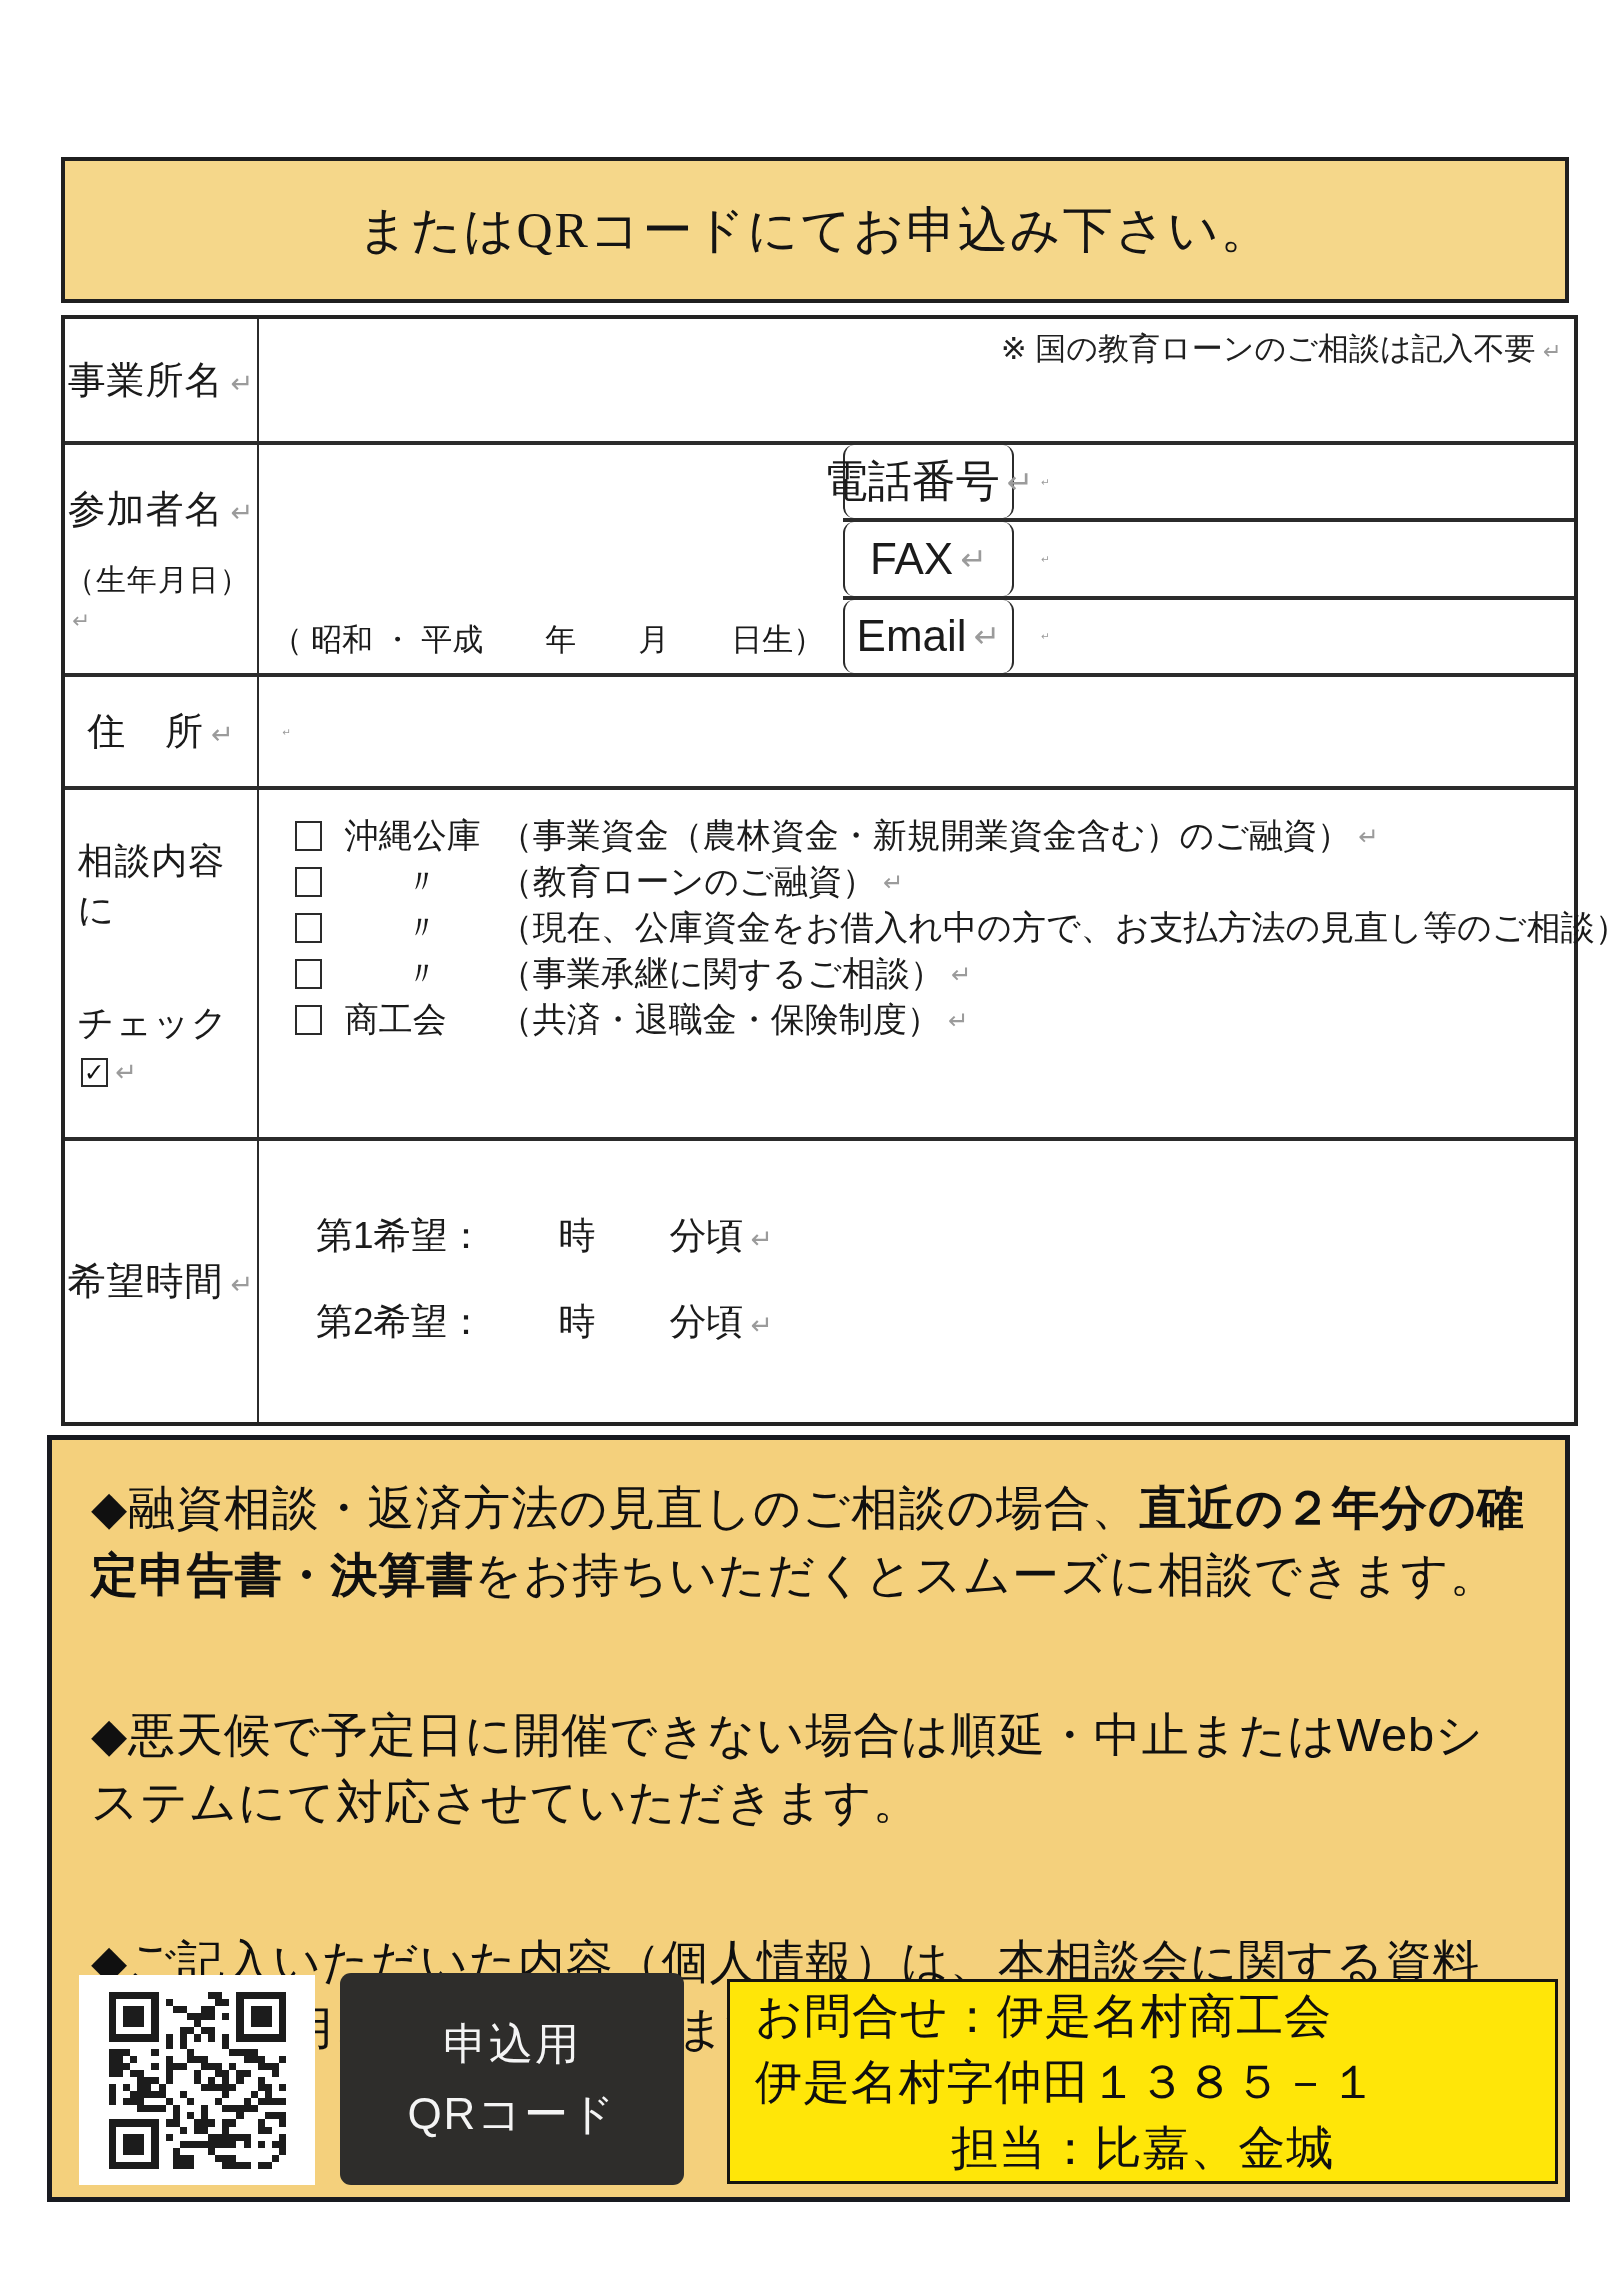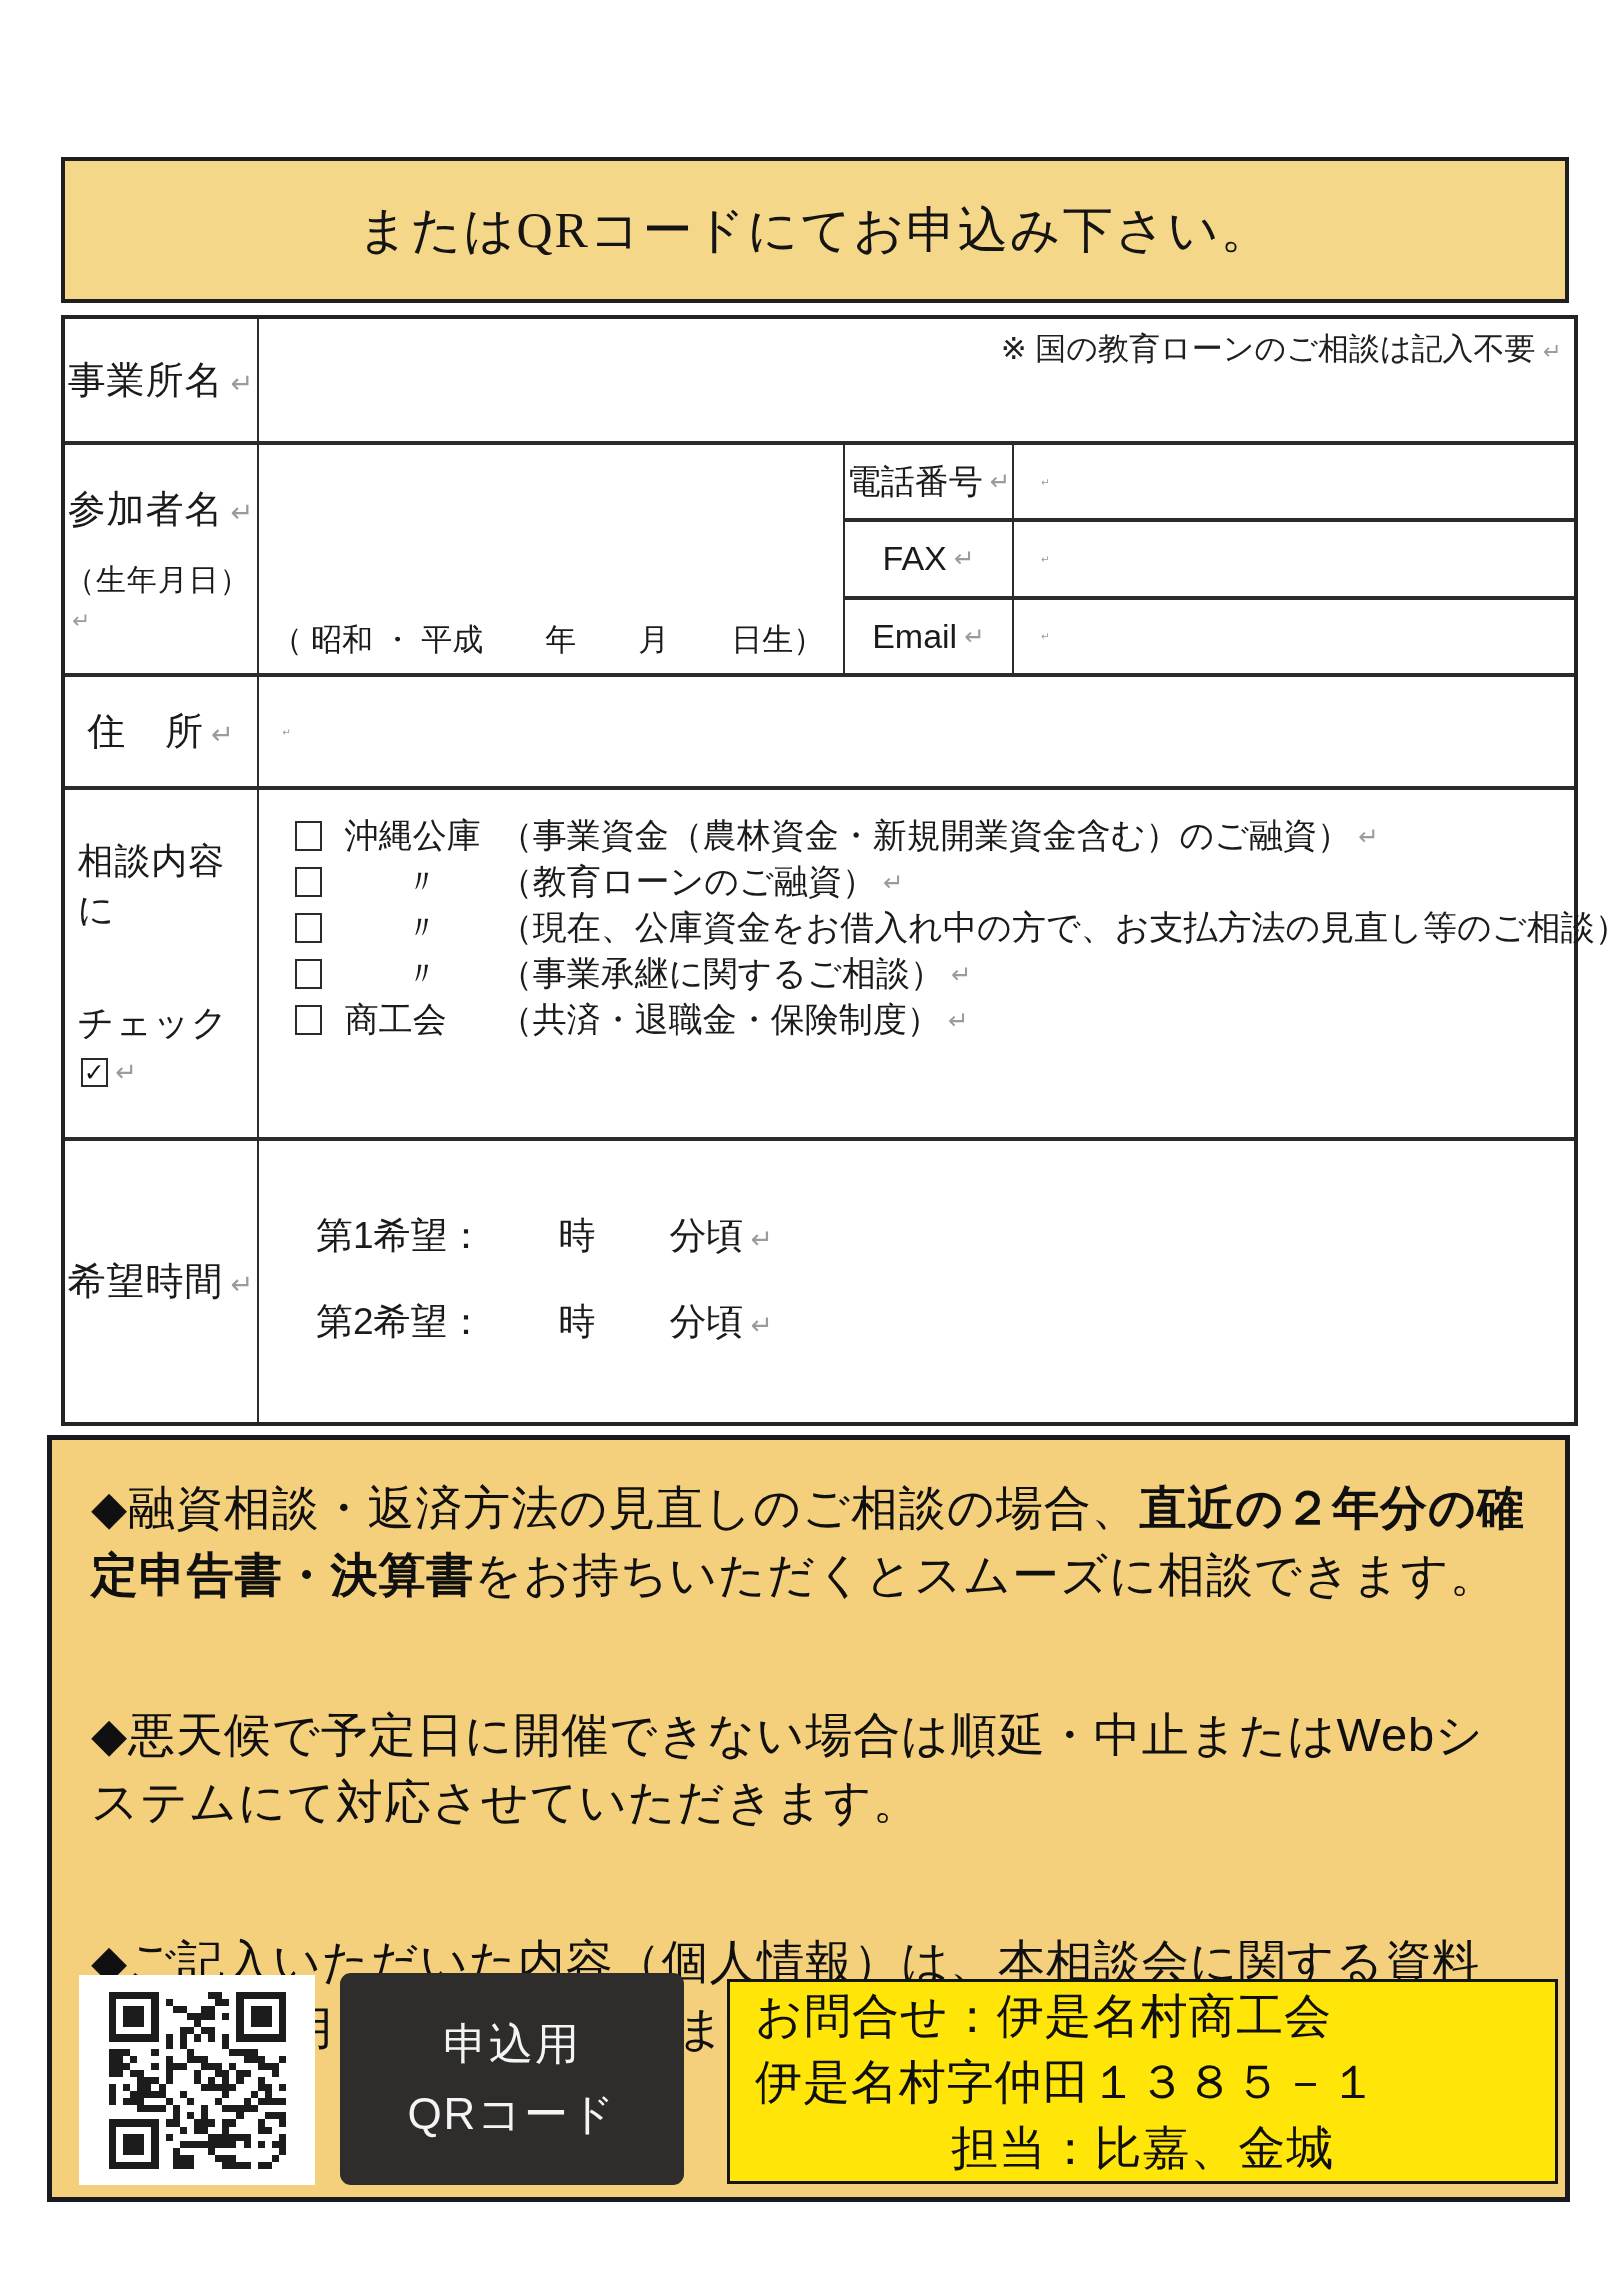--- a/index.html
+++ b/index.html
@@ -46,21 +46,21 @@
   .r2 .lcell .sub { font-size:30px; margin-top:25px; }
   .birth-cell {
     width:584px; flex:0 0 584px; display:flex; align-items:flex-end;
     padding:0 0 12.5px 12.5px; font-size:31px; white-space:nowrap;
   }
   .contact-block { flex:1; display:flex; flex-direction:column; }
   .contact-row { flex:1; display:flex; border-bottom:4.5px solid #2b2b2b; }
   .contact-row:last-child { border-bottom:none; }
   .contact-label {
     width:171px; flex:0 0 171px; border-left:2.7px solid #2b2b2b; border-right:2.7px solid #2b2b2b;
-    display:flex; align-items:center; justify-content:center; font-size:34px; white-space:nowrap;
+    display:flex; align-items:center; justify-content:center; font-size:44px; white-space:nowrap;border-radius:11px;
   }
   .contact-value { flex:1; display:flex; align-items:center; padding-left:19.7px; }
 
   .r3 { height:113px; }
   .r3 .vcell { display:flex; align-items:center; padding-left:16px; }
 
   .r4 { height:351px; }
   .r4 .lcell { align-items:flex-start; padding-left:12.5px; font-size:36px; gap:64px; }
   .r4 .vcell { display:flex; flex-direction:column; justify-content:flex-start; padding:23px 16px; }
   .cb-line { display:flex; align-items:center; font-size:34px; white-space:nowrap; }

